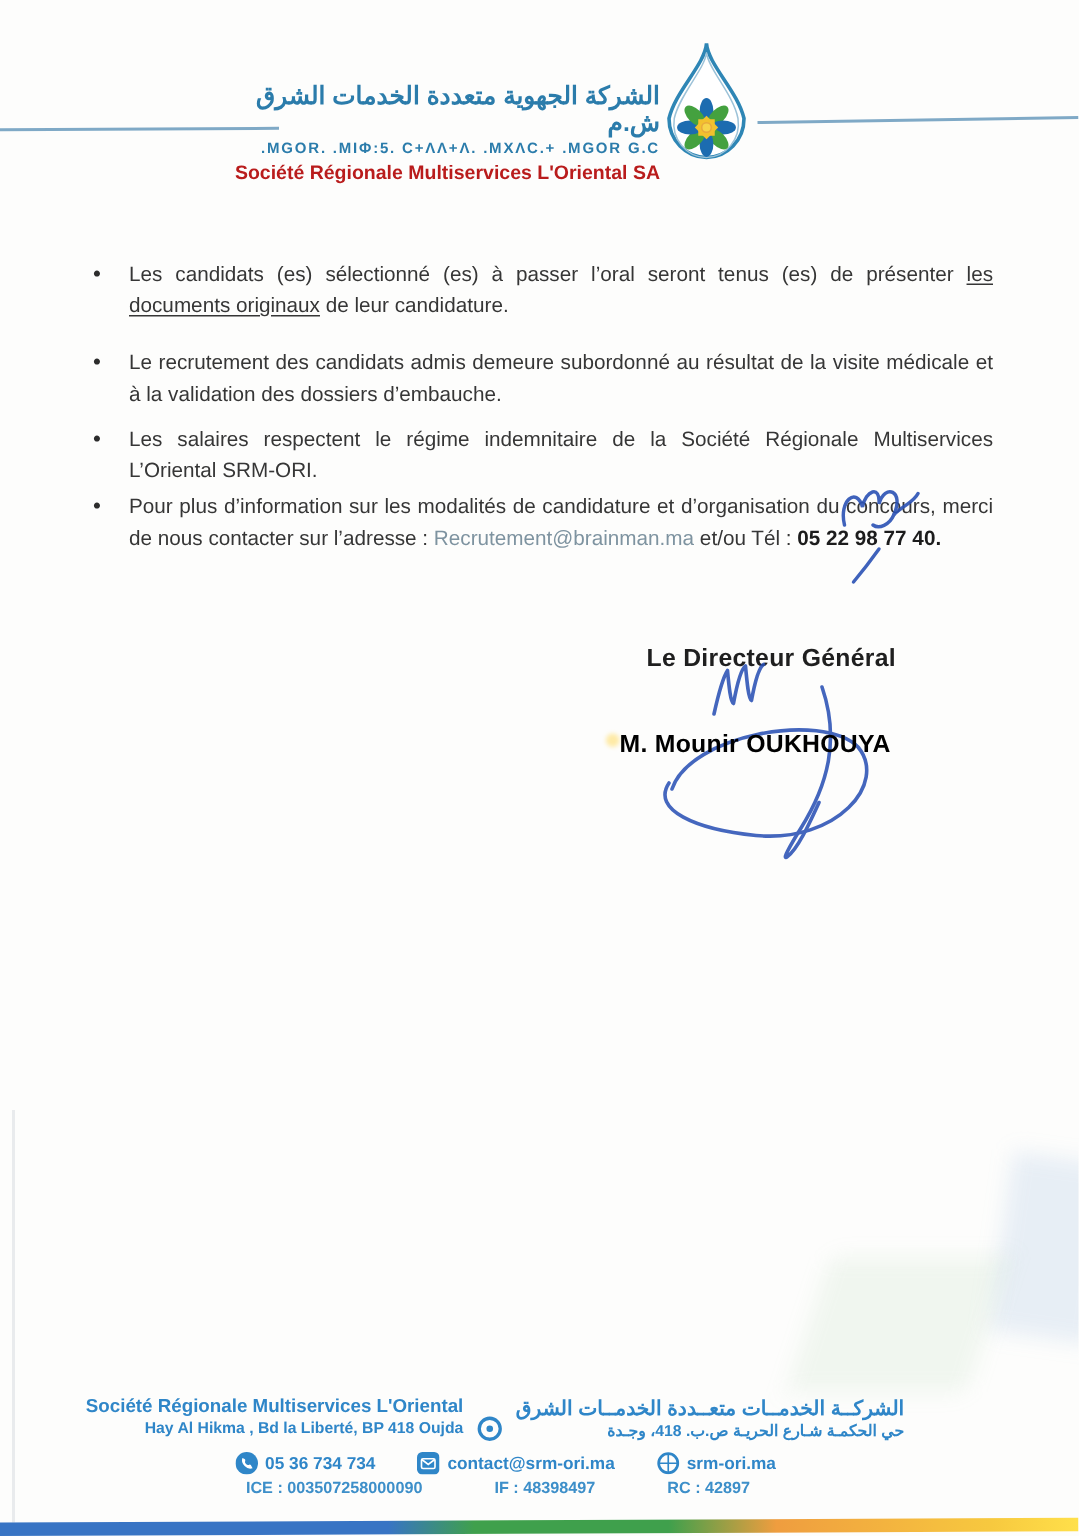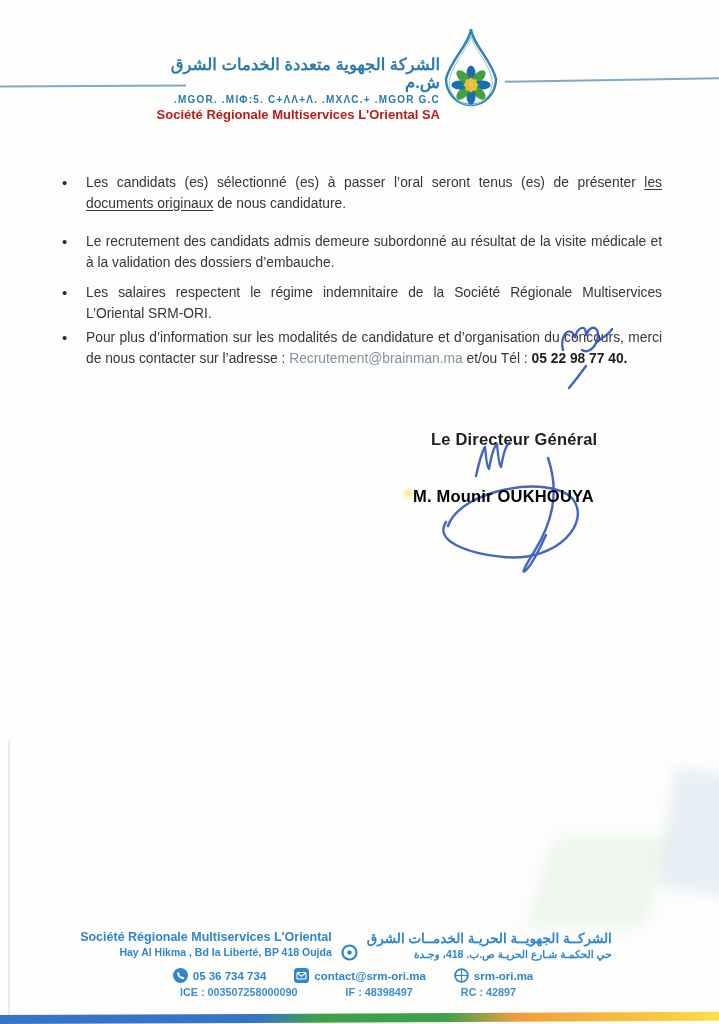--- a/index.html
+++ b/index.html
@@ -43,21 +43,21 @@
   .email-muted{color:#7e93a0;}
   .tel-bold{font-weight:bold;color:#1c1c1c;}
 
   
   .sig-title{position:absolute;left:431px;top:430px;font-size:16.5px;font-weight:bold;color:#1f1f1f;letter-spacing:.2px;}
   .sig-name{position:absolute;left:413px;top:487px;font-size:16.5px;font-weight:bold;color:#000000;letter-spacing:.2px;}
   .sig-svg{position:absolute;left:420px;top:438px;width:190px;height:140px;}
   .paraph-svg{position:absolute;left:556px;top:320px;width:62px;height:72px;}
 
   
-  .footer{position:absolute;left:16px;top:930px;width:660px;color:#2f86c8;}
+  .footer{position:absolute;left:0;top:930px;width:660px;color:#2f86c8;}
   .f-row1{display:flex;justify-content:center;align-items:flex-start;gap:9px;}
   .f-fr{text-align:right;line-height:1.25;}
   .f-fr .l1{font-size:12.5px;font-weight:bold;}
   .f-fr .l2{font-size:10.5px;font-weight:bold;}
   .f-ar{text-align:right;direction:rtl;line-height:1.3;}
   .f-ar .l1{font-size:13.5px;font-weight:bold;}
   .f-ar .l2{font-size:10.5px;font-weight:bold;}
   .loc-icon{margin-top:14px;}
   .f-row2{display:flex;justify-content:center;align-items:center;gap:28px;margin-top:7px;padding-left:14px;}
   .f-item{display:flex;align-items:center;gap:5px;font-size:11.5px;font-weight:bold;}
@@ -98,21 +98,21 @@
     <ellipse cx="31" cy="48" rx="4.6" ry="8.6" fill="#1c6cb0" transform="rotate(270 31 59)"></ellipse>
     <ellipse cx="31" cy="48" rx="4.6" ry="8.6" fill="#44a13f" transform="rotate(315 31 59)"></ellipse>
     <rect x="25.5" y="53.5" width="11" height="11" fill="#f2c12e"></rect>
     <rect x="25.5" y="53.5" width="11" height="11" fill="#f2c12e" transform="rotate(45 31 59)"></rect>
     <circle cx="31" cy="59" r="3.2" fill="#f6d44a" stroke="#e8a93c" stroke-width="1"></circle>
   </g>
 </svg>
 
 <ul class="bullets">
   <li class="gap-lg">
-    <span>Les candidats (es) sélectionné (es) à passer l’oral seront tenus (es) de présenter </span><span class="u">les documents originaux</span><span> de nous candidature.</span>
+    <span>Les candidats (es) sélectionné (es) à passer l’oral seront tenus (es) de présenter </span><span class="u">les documents originaux</span><span> de leur candidature.</span>
   </li>
   <li class="gap-md">
     <span>Le recrutement des candidats admis demeure subordonné au résultat de la visite médicale et à la validation des dossiers d’embauche.</span>
   </li>
   <li class="gap-sm">
     <span>Les salaires respectent le régime indemnitaire de la Société Régionale Multiservices L’Oriental SRM-ORI.</span>
   </li>
   <li>
     <span>Pour plus d’information sur les modalités de candidature et d’organisation du concours, merci de nous contacter sur l’adresse : </span><span class="email-muted">Recrutement@brainman.ma</span><span> et/ou Tél : </span><span class="tel-bold">05 22 98 77 40.</span>
   </li>
@@ -140,21 +140,21 @@
   <div class="f-row1">
     <div class="f-fr">
       <div class="l1">Société Régionale Multiservices L'Oriental</div>
       <div class="l2">Hay Al Hikma , Bd la Liberté, BP 418 Oujda</div>
     </div>
     <svg class="loc-icon" width="17" height="17" viewBox="0 0 17 17">
       <circle cx="8.5" cy="8.5" r="7" fill="none" stroke="#2f86c8" stroke-width="2.2"></circle>
       <circle cx="8.5" cy="8.5" r="2.2" fill="#2f86c8"></circle>
     </svg>
     <div class="f-ar">
-      <div class="l1">الشركــة الجهويــة الحريـة الخدمــات الشرق</div>
+      <div class="l1">الشركــة الخدمــات متعــددة الخدمــات الشرق</div>
       <div class="l2">حي الحكمـة شـارع الحريـة ص.ب. 418، وجـدة</div>
     </div>
   </div>
 
   <div class="f-row2">
     <div class="f-item">
       <svg width="15" height="15" viewBox="0 0 15 15">
         <circle cx="7.5" cy="7.5" r="7.5" fill="#2f86c8"></circle>
         <path d="M4.6,4.0 q-1.1,2.7 1.5,5.3 q2.6,2.6 5.3,1.5 l-1.1-1.9 q-.5-.8-1.5-.3 q-.8.4-1.8-.6 q-1-1-.6-1.8 q.5-1-.3-1.5 z" fill="#ffffff"></path>
       </svg>

